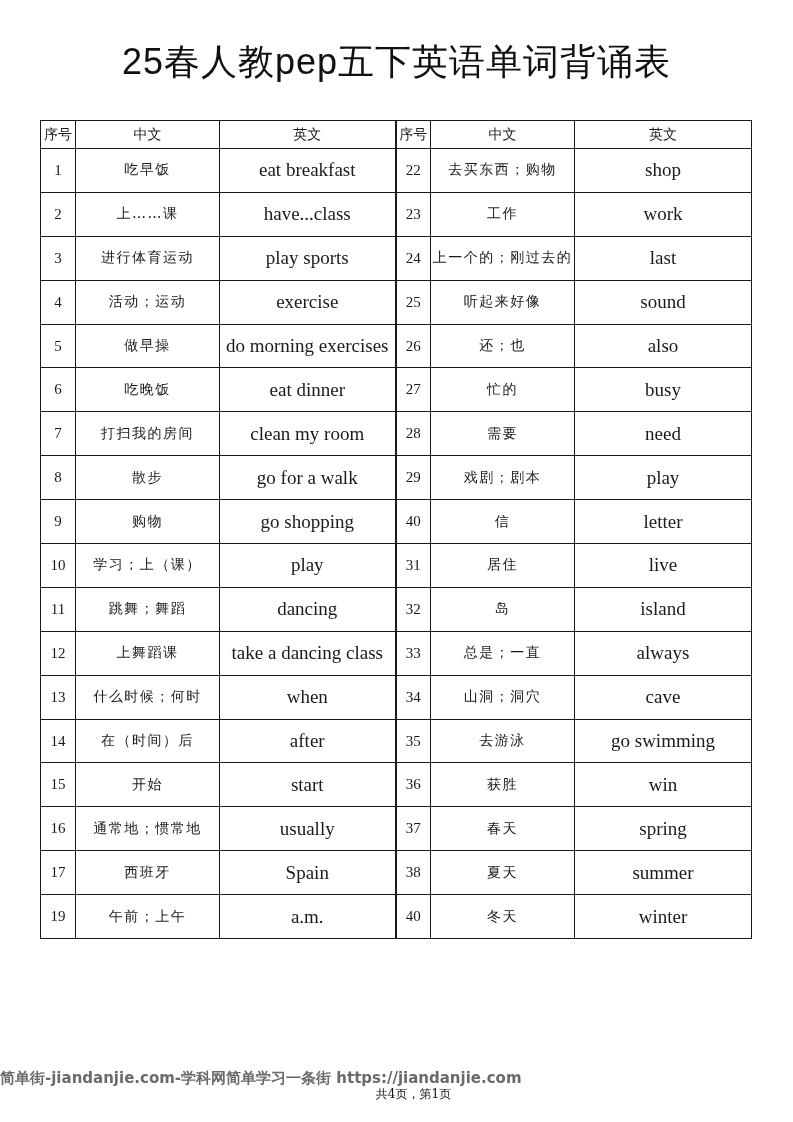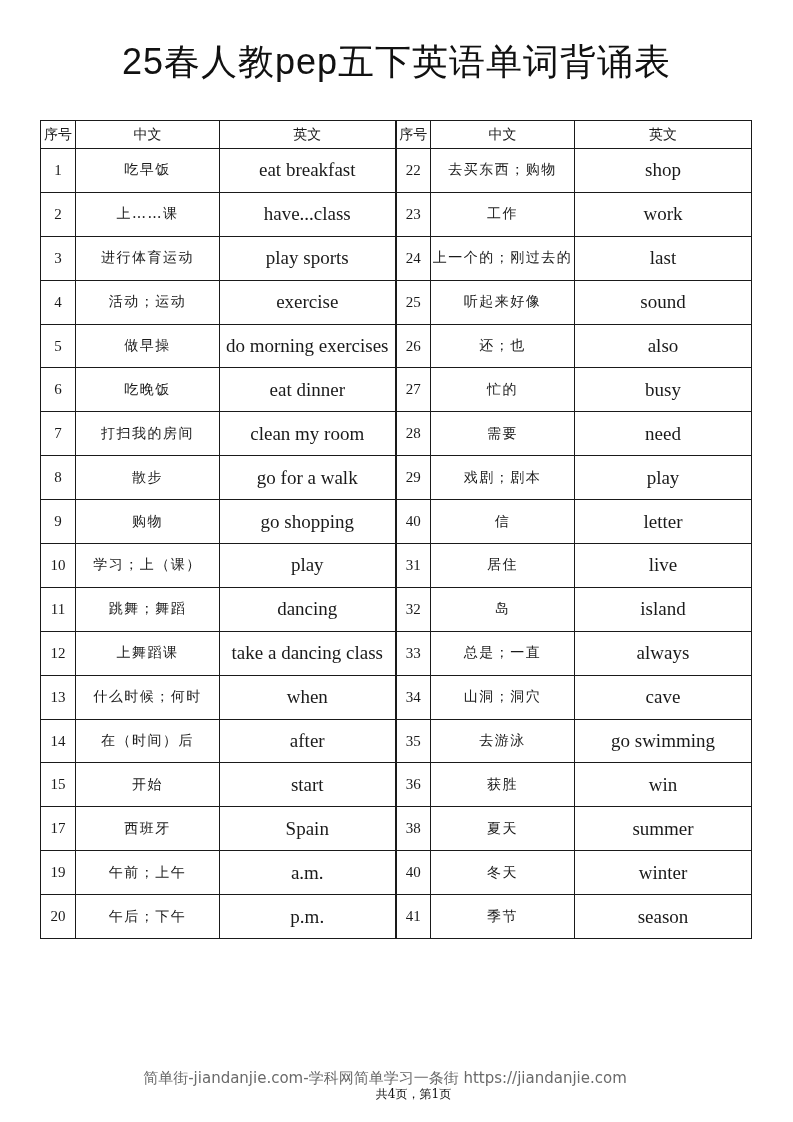--- a/index.html
+++ b/index.html
@@ -12,21 +12,21 @@
   .col-num { width: 35px; }
   .col-cn1 { width: 144px; }
   .col-en1 { width: 176px; }
   .col-num2 { width: 35px; }
   .col-cn2 { width: 144px; }
   .col-en2 { width: 177px; }
   td.num { font-family: "Liberation Serif", serif; font-size: 15px; }
   td.cn { font-family: "DejaVu Serif", serif; font-size: 14px; letter-spacing: 1.5px; }
   td.en { font-family: "Liberation Serif", serif; font-size: 19px; }
   table.vocab .sep-left { border-left-width: 2px; }
-  .watermark { position: absolute; top: 1069px; left: 0; width: 770px; text-align: center; font-family: "DejaVu Sans", sans-serif; font-size: 15px; color: #6a6a6a; }
+  .watermark { position: absolute; top: 1069px; left: 0; width: 770px; font-family: "DejaVu Sans", sans-serif; font-size: 15px; color: #6a6a6a; font-weight: bold; }
   .pager { position: absolute; top: 1086px; left: 0; width: 793px; text-align: center; font-family: "DejaVu Serif", serif; font-size: 12px; color: #111; margin-left: 17px; }
 </style>
 </head>
 <body>
 
 <div class="title">25春人教pep五下英语单词背诵表</div>
 
 <table class="vocab">
   <colgroup>
     <col class="col-num">
@@ -161,40 +161,40 @@
       </tr>
       <tr>
         <td class="num">15</td>
         <td class="cn">开始</td>
         <td class="en">start</td>
         <td class="num sep-left">36</td>
         <td class="cn">获胜</td>
         <td class="en">win</td>
       </tr>
       <tr>
+        <td class="num">16</td>
+        <td class="cn">通常地；惯常地</td>
+        <td class="en">usually</td>
+        <td class="num sep-left">37</td>
+        <td class="cn">春天</td>
+        <td class="en">spring</td>
+      </tr>
+      <tr>
         <td class="num">17</td>
         <td class="cn">西班牙</td>
         <td class="en">Spain</td>
         <td class="num sep-left">38</td>
         <td class="cn">夏天</td>
         <td class="en">summer</td>
       </tr>
       <tr>
         <td class="num">19</td>
         <td class="cn">午前；上午</td>
         <td class="en">a.m.</td>
         <td class="num sep-left">40</td>
         <td class="cn">冬天</td>
         <td class="en">winter</td>
       </tr>
-      <tr>
-        <td class="num">20</td>
-        <td class="cn">午后；下午</td>
-        <td class="en">p.m.</td>
-        <td class="num sep-left">41</td>
-        <td class="cn">季节</td>
-        <td class="en">season</td>
-      </tr>
     </tbody>
 </table>
 
 <div class="watermark">简单街-jiandanjie.com-学科网简单学习一条街 https://jiandanjie.com</div>
 <div class="pager">共4页，第1页</div>
 
 </body></html>

